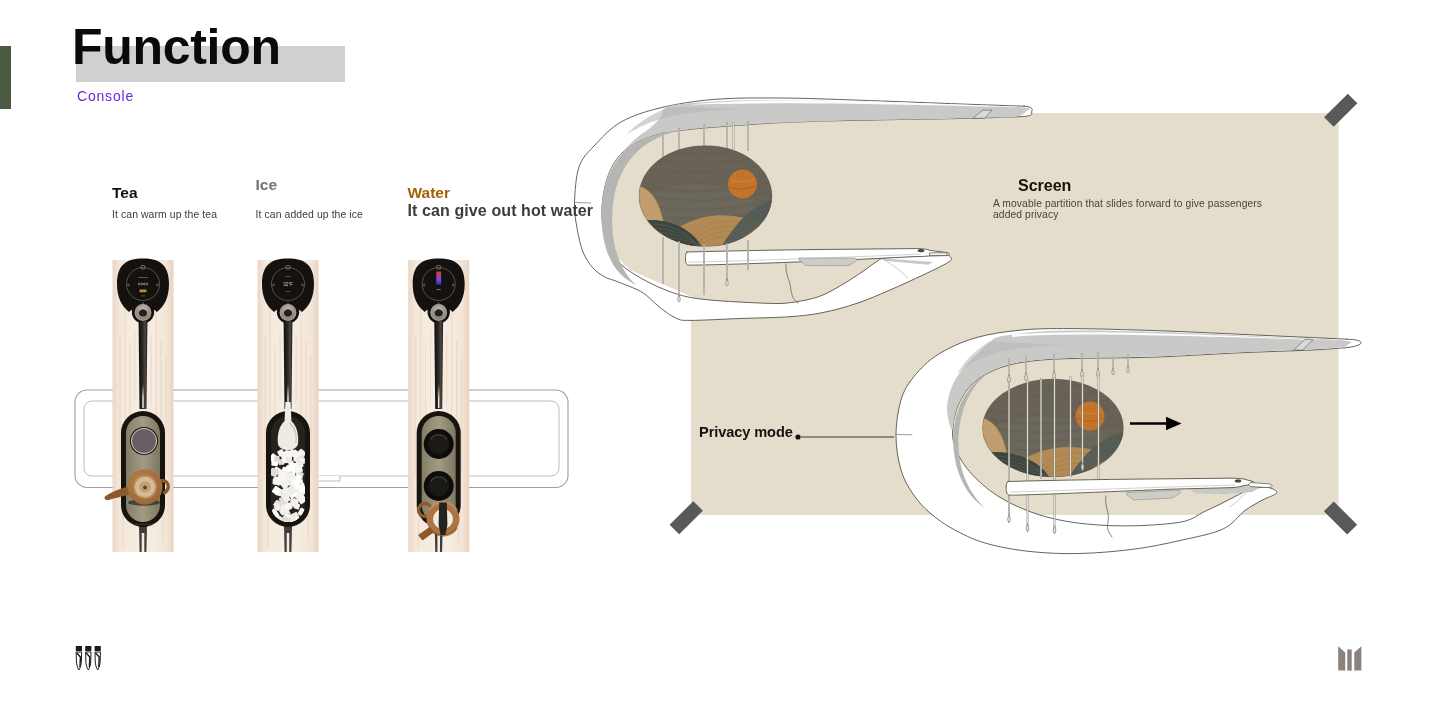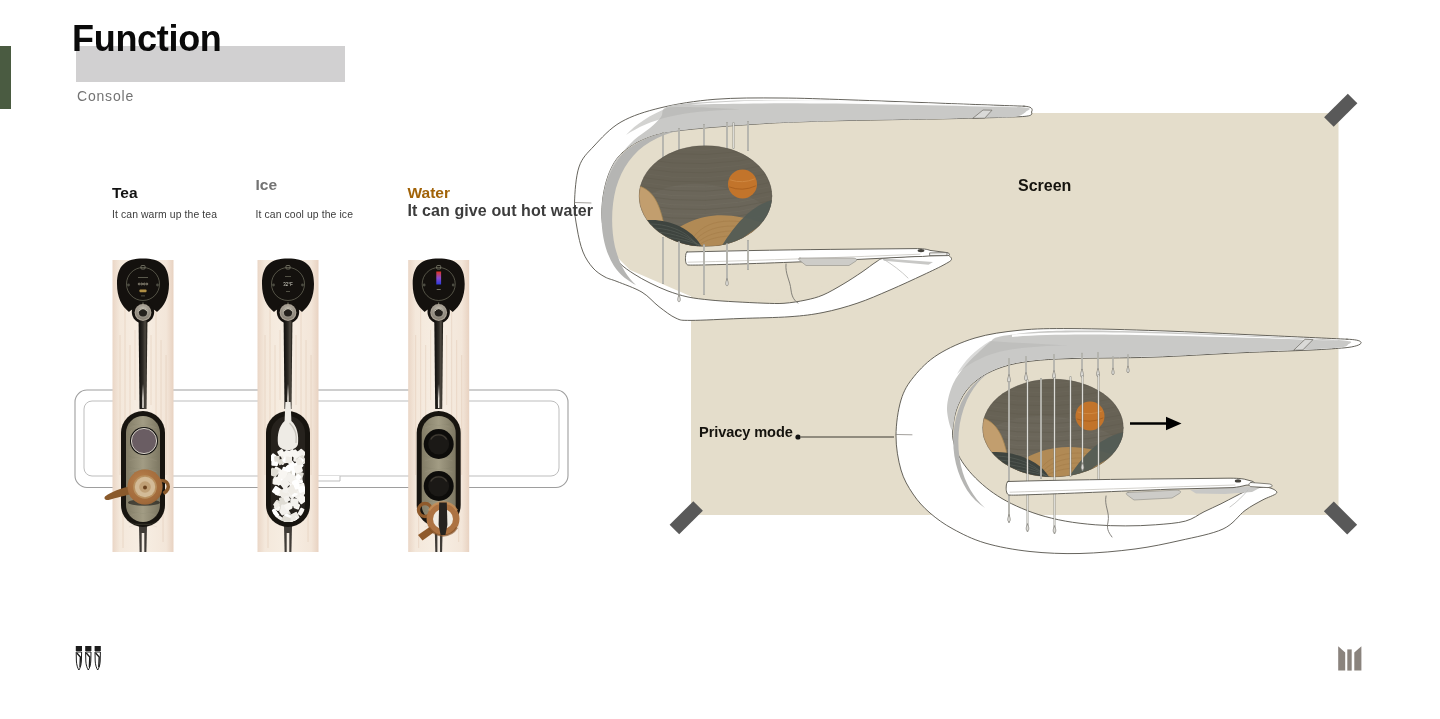--- a/index.html
+++ b/index.html
@@ -519,22 +519,23 @@
       <rect x="94.6" y="646" width="6.2" height="5" fill="#1c1c1c"></rect>
       <path d="M 95.0,652 L 100.39999999999999,652 L 100.19999999999999,661 C 100.0,665 99.0,668 97.69999999999999,670 C 96.39999999999999,668 95.39999999999999,665 95.19999999999999,661 Z" fill="none" stroke="#1c1c1c" stroke-width="1"></path>
       <path d="M 95.6,653 L 99.19999999999999,657 L 98.8,667" stroke="#1c1c1c" stroke-width="1.4" fill="none"></path>
       <g fill="#8a837d">
         <path d="M 1338.2,646.2 L 1345.2,652.6 L 1345.2,670.6 L 1338.2,670.6 Z"></path>
         <rect x="1347.3" y="649.4" width="4.4" height="21.2"></rect>
         <path d="M 1361.4,646.2 L 1361.4,670.6 L 1354.3,670.6 L 1354.3,652.6 Z"></path>
       </g>
     </svg>
     <div style="position:absolute;left:75.5px;top:46px;width:269px;height:36px;background:#d1d0d1;"></div>
-    <div style="position:absolute;left:72px;top:18px;font-size:36px;font-weight:bold;letter-spacing:-0.3px;color:#0a0a0a;">Function</div>
-    <div style="position:absolute;left:77px;top:88px;font-size:14px;letter-spacing:0.8px;color:#737373;">Console</div>
+    <div style="position:absolute;left:72px;top:18px;font-size:50px;font-weight:bold;letter-spacing:-0.3px;color:#0a0a0a;">Function</div>
+    <div style="position:absolute;left:77px;top:88px;font-size:14px;letter-spacing:0.8px;color:#6d28d9;">Console</div>
     <div style="position:absolute;left:112px;top:184px;font-size:15.5px;font-weight:bold;color:#121212;text-align:center;">Tea</div>
     <div style="position:absolute;left:112px;top:209px;font-size:10.4px;color:#3c3c3c;letter-spacing:0.1px;">It can warm up the tea</div>
     <div style="position:absolute;left:255.5px;top:176px;font-size:15.5px;font-weight:bold;color:#737373;">Ice</div>
-    <div style="position:absolute;left:255.5px;top:209px;font-size:10.4px;color:#3c3c3c;letter-spacing:0.1px;">It can cool up the ice</div>
+    <div style="position:absolute;left:255.5px;top:209px;font-size:10.4px;color:#3c3c3c;letter-spacing:0.1px;">It can added up the ice</div>
     <div style="position:absolute;left:407.5px;top:184px;font-size:15.5px;font-weight:bold;color:#a16207;">Water</div>
     <div style="position:absolute;left:407.5px;top:202px;font-size:16px;color:#3c3c3c;letter-spacing:0.1px;font-weight:bold;">It can give out hot water</div>
     <div style="position:absolute;left:1018px;top:177px;font-size:16px;font-weight:bold;color:#15130e;">Screen</div>
+    <div style="position:absolute;left:993px;top:197.5px;font-size:10.3px;line-height:11.6px;color:#45433b;letter-spacing:0.1px;">A movable partition that slides forward to give passengers<br>added privacy</div>
     <div style="position:absolute;left:699px;top:423.5px;font-size:14.6px;letter-spacing:-0.1px;font-weight:bold;color:#15130e;">Privacy mode</div>
   </div>
 </body></html>

